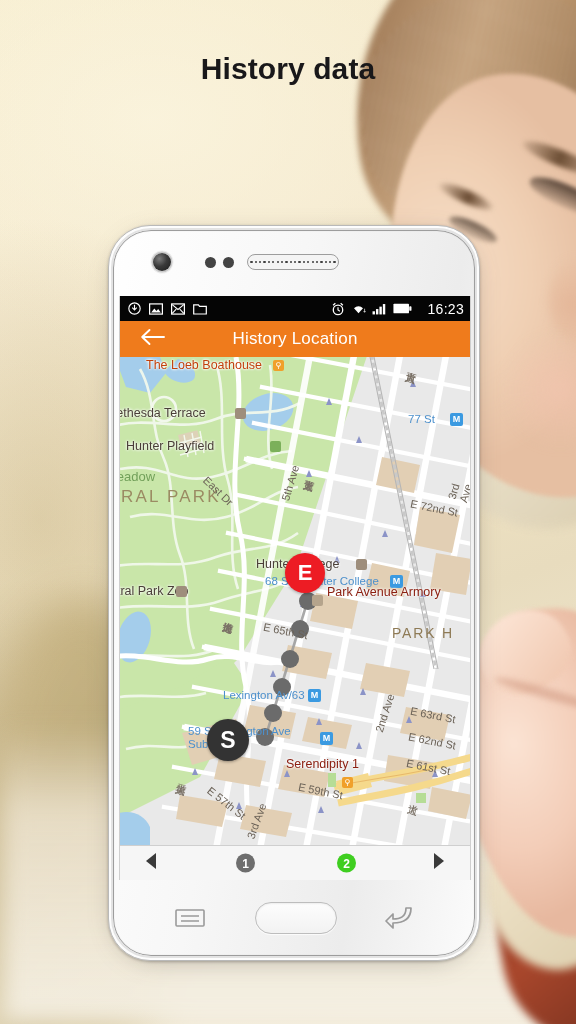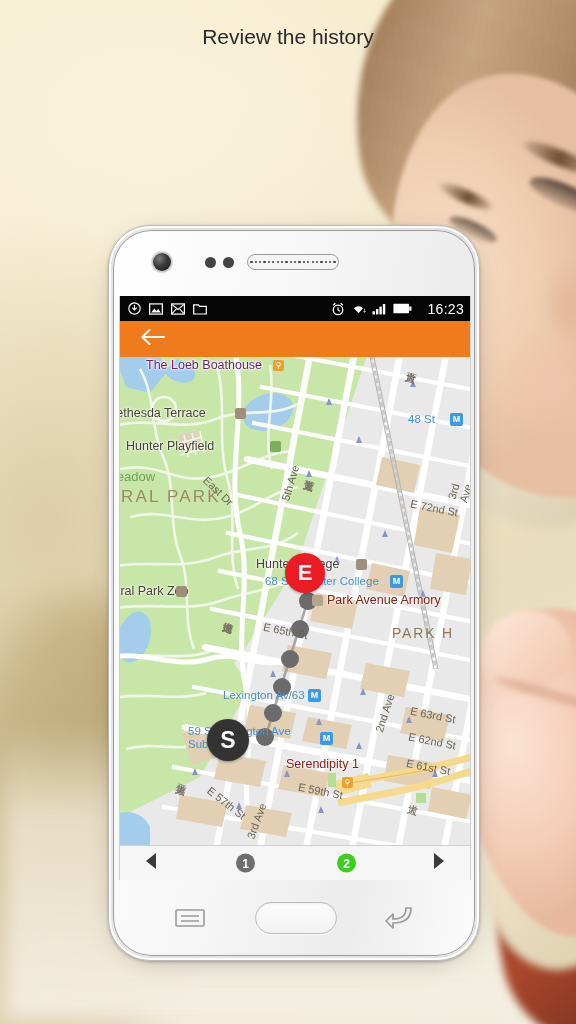--- a/index.html
+++ b/index.html
@@ -231,21 +231,21 @@
   <div class="cheek"></div>
   <div class="sleeve"></div>
   <div class="sleeve-cuff"></div>
   <div class="hand"></div>
   <div class="finger1"></div>
   <div class="finger-crease"></div>
   <div class="bg-veil"></div>
 </div>
 
 <div class="headings">
-  <div class="h-sub">Review the history</div>
+  <div class="h-title">History data</div>
 </div>
 
 <div id="phone">
   <div class="phone-shadow"></div>
   <div class="phone-body">
     <div class="chrome-edge"></div>
     <div class="phone-rim"></div>
 
     <div class="cam"></div>
     <div class="sensor1"></div>
@@ -316,20 +316,21 @@
           <span class="sb-time">16:23</span>
         </div>
       </div>
 
       <div class="titlebar">
         <span class="backarrow">
           <svg width="26" height="18" viewBox="0 0 26 18">
             <path d="M24 9H2.5M9.5 2L2.2 9l7.3 7" stroke="#fff" stroke-width="1.9" fill="none" stroke-linecap="round" stroke-linejoin="round"></path>
           </svg>
         </span>
+        <span class="titletext">History Location</span>
       </div>
 
       <div class="mapwrap">
         <svg class="map-svg" width="352" height="488" viewBox="0 0 352 488">
           <defs>
             <clipPath id="mapclip">
                 <rect x="0" y="0" width="352" height="488"></rect>
               </clipPath>
             <g id="grid-ave">
               
@@ -475,52 +476,52 @@
               <circle cx="180" cy="272" r="9"></circle>
               <circle cx="170" cy="302" r="9"></circle>
               <circle cx="162" cy="330" r="9"></circle>
               <circle cx="153" cy="356" r="9"></circle>
               <circle cx="145" cy="380" r="9"></circle>
             </g>
           </g>
         </svg>
 
         <div style="position:absolute;inset:0;font-family:'Liberation Sans',sans-serif;">
-          <span style="position:absolute;left:26px;top:1px;font-size:12.5px;color:#701a75;text-shadow:0 0 3px #fff,0 0 3px #fff,0 0 2px #fff;">The Loeb Boathouse</span>
+          <span style="position:absolute;left:26px;top:1px;font-size:12.5px;color:#c2410c;text-shadow:0 0 3px #fff,0 0 3px #fff,0 0 2px #fff;">The Loeb Boathouse</span>
           <span style="position:absolute;left:153px;top:3px;width:11px;height:11px;background:#f0a02a;border-radius:2px;color:#fff;font-size:8px;line-height:11px;text-align:center;">⚲</span>
 
           <span style="position:absolute;left:-12px;top:49px;font-size:12.5px;color:#4a3f38;text-shadow:0 0 3px #fff,0 0 3px #fff;">Bethesda Terrace</span>
           <span style="position:absolute;left:115px;top:51px;width:11px;height:11px;background:#9e8e7c;border-radius:2px;"></span>
 
           <span style="position:absolute;left:6px;top:82px;font-size:12.5px;color:#4a3f38;text-shadow:0 0 3px #fff,0 0 3px #fff;">Hunter Playfield</span>
           <span style="position:absolute;left:150px;top:84px;width:11px;height:11px;background:#7bb05a;border-radius:2px;"></span>
 
           <span style="position:absolute;left:-14px;top:112px;font-size:13px;color:#72a05a;">Meadow</span>
           <span style="position:absolute;left:-54px;top:130px;font-size:17px;letter-spacing:2.2px;color:#9b8b63;">CENTRAL PARK</span>
 
           <span style="position:absolute;left:-26px;top:227px;font-size:12.5px;color:#4a3f38;text-shadow:0 0 3px #fff,0 0 3px #fff;">Central Park Zoo</span>
           <span style="position:absolute;left:56px;top:229px;width:11px;height:11px;background:#9e8e7c;border-radius:2px;"></span>
 
           <span style="position:absolute;left:80px;top:128px;font-size:11px;color:#6b6257;transform:rotate(44deg);">East Dr</span>
           <span style="position:absolute;left:152px;top:120px;font-size:11px;color:#6b6257;transform:rotate(-73deg);">5th Ave</span>
 
-          <span style="position:absolute;left:288px;top:56px;font-size:11.5px;color:#4d90cc;">48 St</span>
+          <span style="position:absolute;left:288px;top:56px;font-size:11.5px;color:#4d90cc;">77 St</span>
           <span style="position:absolute;left:330px;top:56px;width:13px;height:13px;background:#3b9ae1;color:#fff;font-size:9px;font-weight:bold;line-height:13px;text-align:center;border-radius:2px;">M</span>
 
           <span style="position:absolute;left:290px;top:145px;font-size:11px;color:#6b6257;transform:rotate(11deg);">E 72nd St</span>
           <span style="position:absolute;left:330px;top:122px;font-size:11px;color:#6b6257;transform:rotate(-74deg);">3rd Ave</span>
 
           <span style="position:absolute;left:136px;top:200px;font-size:12.5px;color:#4a3f38;text-shadow:0 0 3px #fff,0 0 3px #fff;">Hunter College</span>
           <span style="position:absolute;left:236px;top:202px;width:11px;height:11px;background:#9e8e7c;border-radius:2px;"></span>
 
           <span style="position:absolute;left:145px;top:218px;font-size:11.5px;color:#4d90cc;">68 St - Hunter College</span>
           <span style="position:absolute;left:270px;top:218px;width:13px;height:13px;background:#3b9ae1;color:#fff;font-size:9px;font-weight:bold;line-height:13px;text-align:center;border-radius:2px;">M</span>
 
           <span style="position:absolute;left:192px;top:238px;width:11px;height:11px;background:#b5a48c;border-radius:2px;"></span>
-          <span style="position:absolute;left:207px;top:236px;font-size:12.5px;color:#8c2012;text-shadow:0 0 3px #fff,0 0 3px #fff;">Park Avenue Armory</span>
+          <span style="position:absolute;left:207px;top:228px;font-size:12.5px;color:#8c2012;text-shadow:0 0 3px #fff,0 0 3px #fff;">Park Avenue Armory</span>
 
           <span style="position:absolute;left:143px;top:268px;font-size:11px;color:#6b6257;transform:rotate(11deg);">E 65th St</span>
 
           <span style="position:absolute;left:272px;top:268px;font-size:14px;letter-spacing:1.8px;color:#8e7a55;">PARK H</span>
 
           <span style="position:absolute;left:103px;top:332px;font-size:11.5px;color:#4d90cc;">Lexington Av/63 St</span>
           <span style="position:absolute;left:188px;top:332px;width:13px;height:13px;background:#3b9ae1;color:#fff;font-size:9px;font-weight:bold;line-height:13px;text-align:center;border-radius:2px;">M</span>
 
           <span style="position:absolute;left:68px;top:368px;width:118px;font-size:11.5px;color:#4d90cc;line-height:13px;">59 St-Lexington Ave Subway</span>
           <span style="position:absolute;left:200px;top:375px;width:13px;height:13px;background:#3b9ae1;color:#fff;font-size:9px;font-weight:bold;line-height:13px;text-align:center;border-radius:2px;">M</span>

